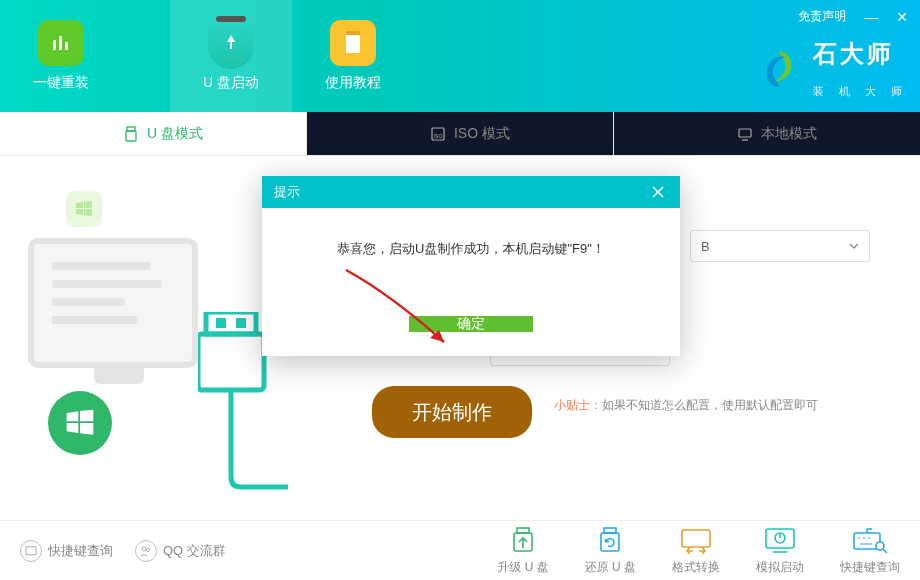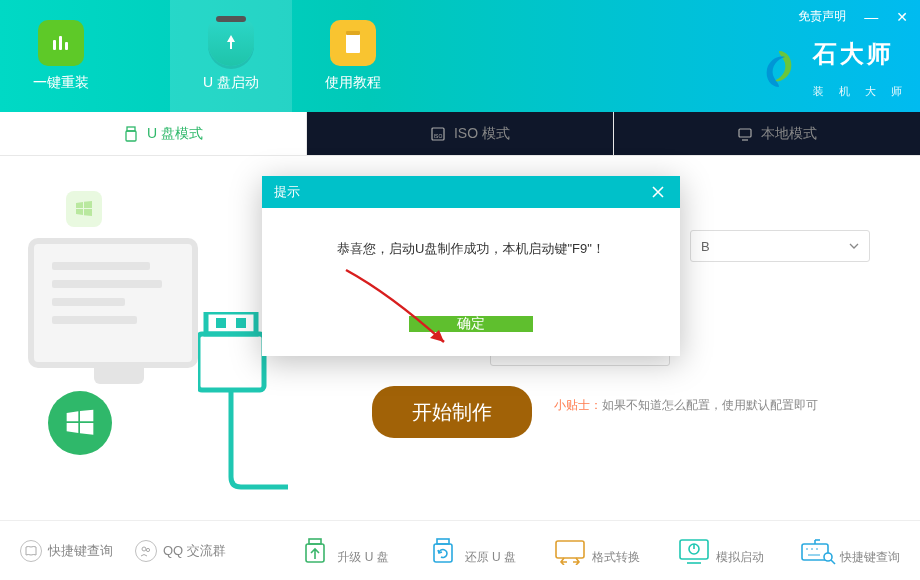--- a/index.html
+++ b/index.html
@@ -52,21 +52,21 @@
 
 .start-btn { position: absolute; left: 372px; top: 230px; width: 160px; height: 52px; background: #a16207; color: #fff; border-radius: 22px; display: flex; align-items: center; justify-content: center; font-size: 20px; cursor: pointer; }
 .tip-text { position: absolute; left: 554px; top: 241px; font-size: 12px; color: #888; }
 .tip-text .red { color: #ff7a4d; }
 
 .footer { position: absolute; bottom: 0; left: 0; right: 0; height: 60px; border-top: 1px solid #eee; display: flex; align-items: center; padding: 0 20px; justify-content: space-between; }
 .footer-left { display: flex; gap: 22px; }
 .footer-link { display: flex; align-items: center; gap: 6px; color: #888; font-size: 13px; cursor: pointer; }
 .footer-link-icon { width: 22px; height: 22px; border: 1.5px solid #c0c0c0; border-radius: 50%; display: flex; align-items: center; justify-content: center; }
 .footer-right { display: flex; gap: 36px; }
-.action-item { display: flex; flex-direction: row; align-items: flex-end; gap: 4px; color: #888; font-size: 12px; cursor: pointer; }
+.action-item { display: flex; flex-direction: column; align-items: center; gap: 4px; color: #888; font-size: 12px; cursor: pointer; }
 .action-icon { width: 36px; height: 30px; display: flex; align-items: center; justify-content: center; }
 
 
 .dialog { position: absolute; left: 262px; top: 176px; width: 418px; background: #fff; box-shadow: 0 6px 30px rgba(0,0,0,0.25); z-index: 10; }
 .dialog-header { height: 32px; background: #00c1c9; display: flex; align-items: center; justify-content: space-between; padding: 12px 12px; color: #fff; font-size: 13px; }
 .dialog-close { width: 20px; height: 20px; cursor: pointer; display: flex; align-items: center; justify-content: center; }
 .dialog-body { padding: 32px 24px 24px; text-align: center; position: relative; }
 .dialog-msg { font-size: 13px; color: #333; margin-bottom: 56px; }
 .dialog-ok { width: 124px; height: 16px; background: #5fbf2e; color: #fff; display: inline-flex; align-items: center; justify-content: center; font-size: 14px; cursor: pointer; border: none; }
 .arrow { position: absolute; left: 78px; top: 56px; pointer-events: none; }

